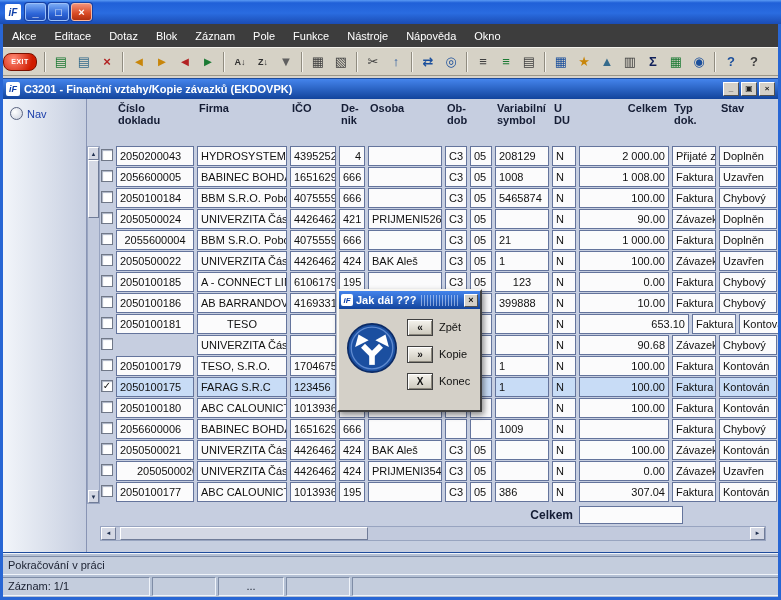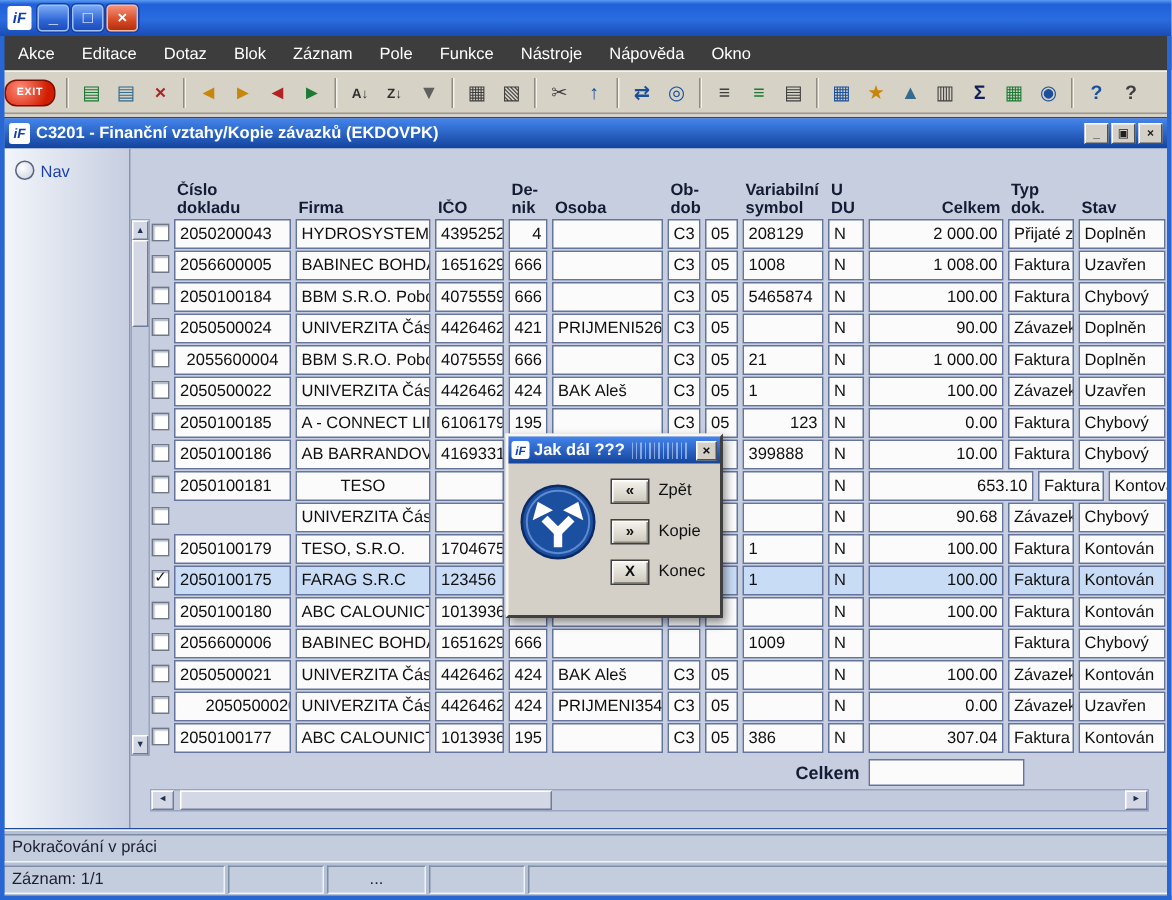--- a/index.html
+++ b/index.html
@@ -97,21 +97,21 @@
     background:#C2CADD;border:1px solid #98A4C0;box-sizing:border-box;
   }
   .vsb-btn{
     position:absolute;left:0;width:11px;height:13px;background:#D4D8E4;
     border:1px solid;border-color:#FFFFFF #707C98 #707C98 #FFFFFF;
     font-size:6px;text-align:center;line-height:12px;color:#203050;box-sizing:border-box;cursor:default;
   }
   .vsb-btn.down{bottom:0;}
   .vsb-thumb{position:absolute;left:0;top:13px;width:11px;height:58px;background:#D4D8E4;border:1px solid;border-color:#FFFFFF #707C98 #707C98 #FFFFFF;box-sizing:border-box;}
 
-  .thead{position:absolute;left:14px;top:3px;height:43px;display:flex;align-items:flex-end;}
+  .thead{position:absolute;left:14px;top:3px;height:43px;display:flex;}
   .th-spacer{width:12px;margin-right:3px;flex:none;}
   .th{
     flex:none;margin-right:3px;padding:0 2px;box-sizing:border-box;
     font-weight:bold;font-size:11px;line-height:12px;color:#141C34;
     white-space:pre-line;overflow:hidden;
   }
   .tbody{position:absolute;left:14px;top:47px;}
   .trow{display:flex;height:20px;margin-bottom:1px;align-items:stretch;}
   .cb{
     width:12px;height:12px;margin:3px 3px 0 0;flex:none;background:#FFFFFF;
@@ -407,21 +407,21 @@
             </div>
             <div class="trow">
               <span class="cb"></span>
               <span class="cell" style="width: 78px; text-align: left;">2050100185</span>
               <span class="cell" style="width: 90px; text-align: left;">A - CONNECT LINE SPOL</span>
               <span class="cell" style="width: 46px; text-align: left;">61061794</span>
               <span class="cell" style="width: 26px; text-align: right;">195</span>
               <span class="cell" style="width: 74px; text-align: left;"></span>
               <span class="cell" style="width: 22px; text-align: left;">C3</span>
               <span class="cell" style="width: 22px; text-align: left;">05</span>
-              <span class="cell" style="width: 54px; text-align: right;">123</span>
+              <span class="cell" style="width: 54px; text-align: center;">123</span>
               <span class="cell" style="width: 24px; text-align: left;">N</span>
               <span class="cell" style="width: 90px; text-align: right;">0.00</span>
               <span class="cell" style="width: 44px; text-align: left;">Faktura</span>
               <span class="cell" style="width: 58px; text-align: left;">Chybový</span>
             </div>
             <div class="trow">
               <span class="cb"></span>
               <span class="cell" style="width: 78px; text-align: left;">2050100186</span>
               <span class="cell" style="width: 90px; text-align: left;">AB BARRANDOV A.S.</span>
               <span class="cell" style="width: 46px; text-align: left;">41693314</span>

